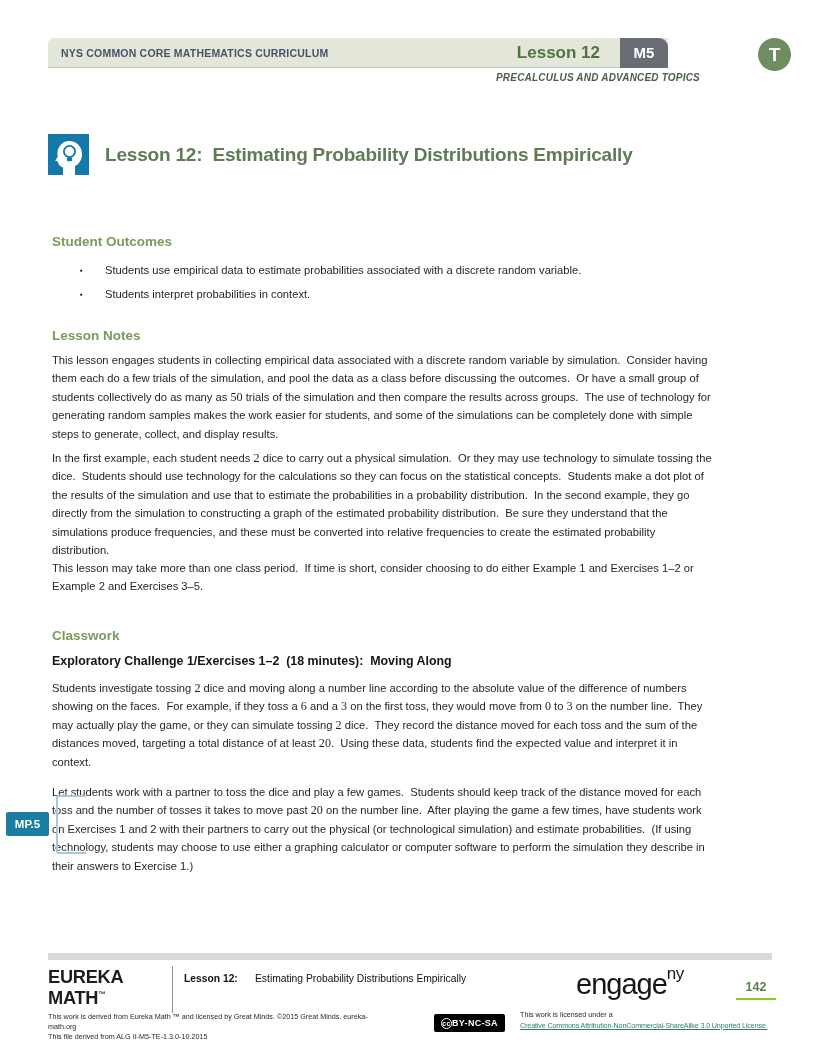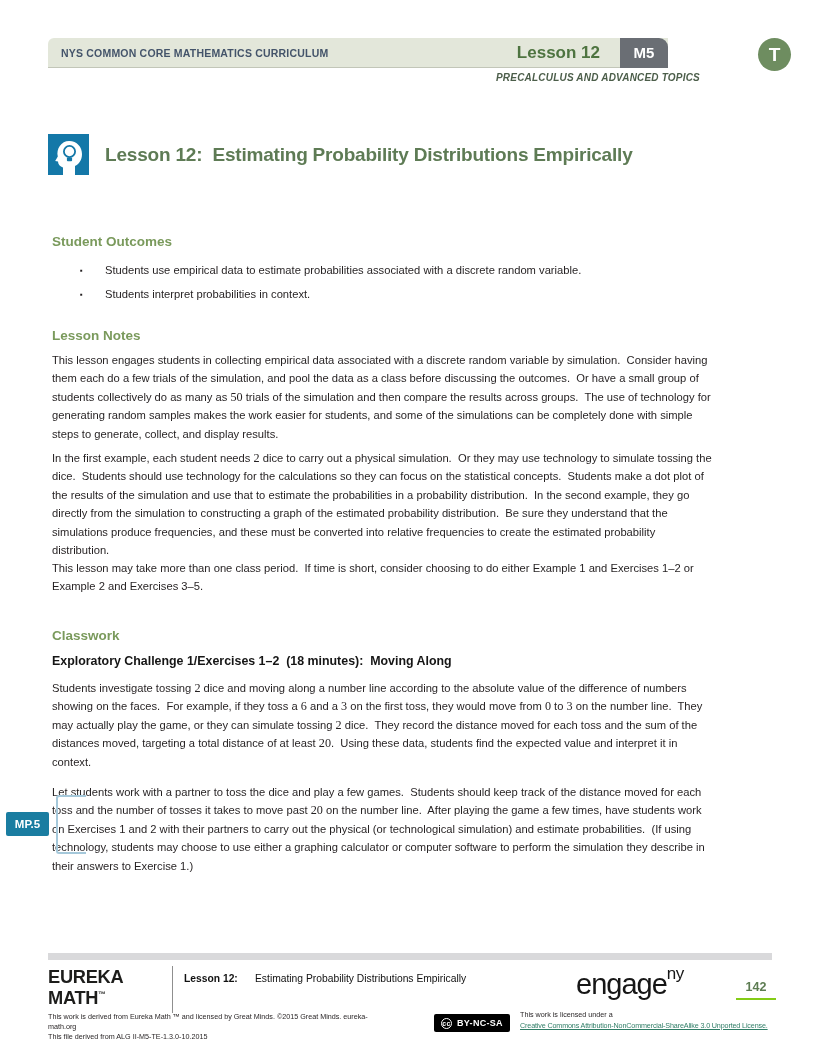--- a/index.html
+++ b/index.html
@@ -71,21 +71,21 @@
   .f-lesson .lab { font-weight:bold; width:71px; flex:none; }
   .f-engage { position:absolute; left:576px; top:968px; font-size:29px; color:#161616; letter-spacing:-1px; }
   .f-engage sup { font-size:17px; font-weight:normal; position:relative; top:-4px; letter-spacing:-.5px; }
   .f-page {
     position:absolute; left:736px; top:980px; width:40px; text-align:center;
     font-size:12.5px; font-weight:bold; color:#5d7c52; border-bottom:2px solid #84cc16; padding-bottom:4px;
   }
   .f-small { position:absolute; left:48px; top:1012px; width:340px; font-size:7.2px; line-height:10px; color:#231f20; }
   .f-cc {
     position:absolute; left:434px; top:1014px; height:18px; background:#000; color:#fff;
-    display:flex; align-items:center; gap:5px; padding:6px 7px; border-radius:2px;
+    display:flex; align-items:center; padding:6px 7px; border-radius:2px;
     font-size:9px; font-weight:bold; letter-spacing:.3px;
   }
   .cc-circ {
     width:11px; height:11px; border:1px solid #fff; border-radius:50%;
     font-size:7px; font-weight:bold; display:flex; align-items:center; justify-content:center; line-height:1;
   }
   .f-license { position:absolute; left:520px; top:1010px; font-size:7.2px; line-height:10.5px; color:#231f20; }
   .f-license a { color:#2f7d66; text-decoration:underline; letter-spacing:-.15px; }
 </style>
 </head>

